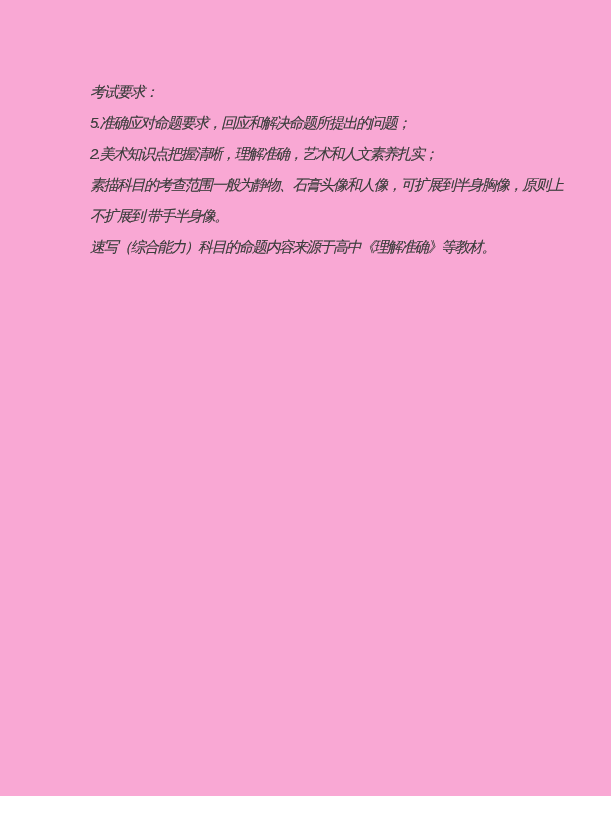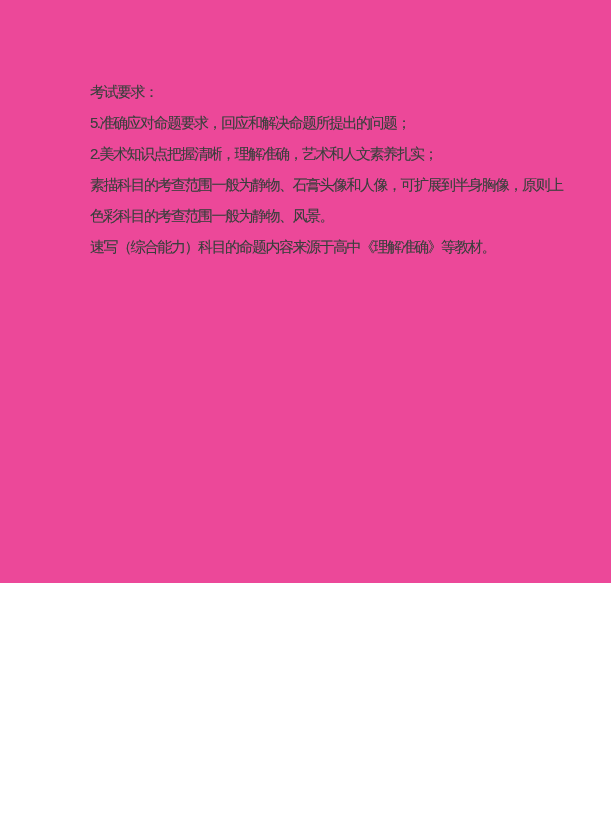--- a/index.html
+++ b/index.html
@@ -8,23 +8,24 @@
   }
   body {
     width: 611px;
     height: 827px;
     background: #ffffff;
     overflow: hidden;
   }
   .page {
     position: relative;
     width: 611px;
-    height: 583px;
-    background: #ec4899;
+    height: 796px;
+    background: #f9a8d4;
     font-family: "Liberation Sans", "DejaVu Sans", sans-serif;
+    font-style: italic;
   }
   .content {
     position: absolute;
     left: 90px;
     top: 76px;
     right: 60px;
   }
   .text-line {
     font-size: 15px;
     line-height: 31px;
@@ -46,18 +47,18 @@
 
       <div class="text-line">5.准确应对命题要求，回应和解决命题所提出的问题；</div>
 
       <div class="text-line">2.美术知识点把握清晰，理解准确，艺术和人文素养扎实；</div>
 
 
 
 
       <div class="text-line">素描科目的考查范围一般为静物、石膏头像和人像，可扩展到半身胸像，原则上</div>
 
+      <div class="text-line">不扩展到 带手半身像。</div>
 
-      <div class="text-line">色彩科目的考查范围一般为静物、风景。</div>
 
       <div class="text-line">速写（综合能力）科目的命题内容来源于高中《理解准确》等教材。</div>
     </div>
 </div>
 
 </body></html>

